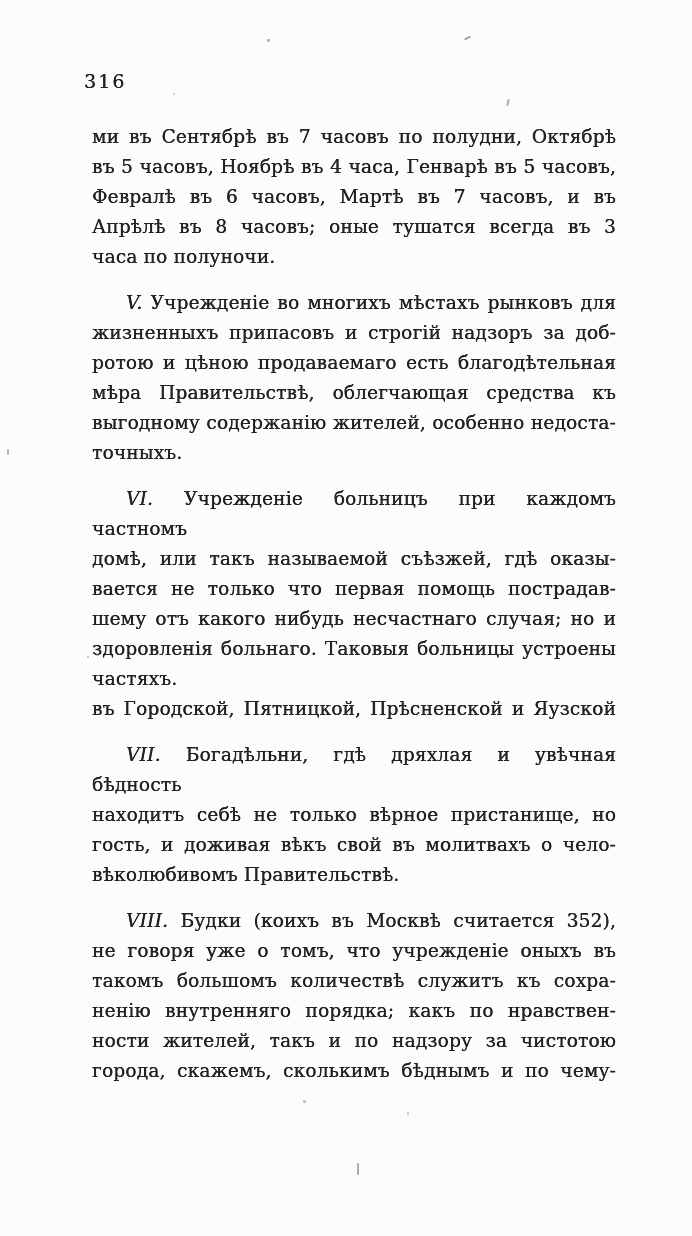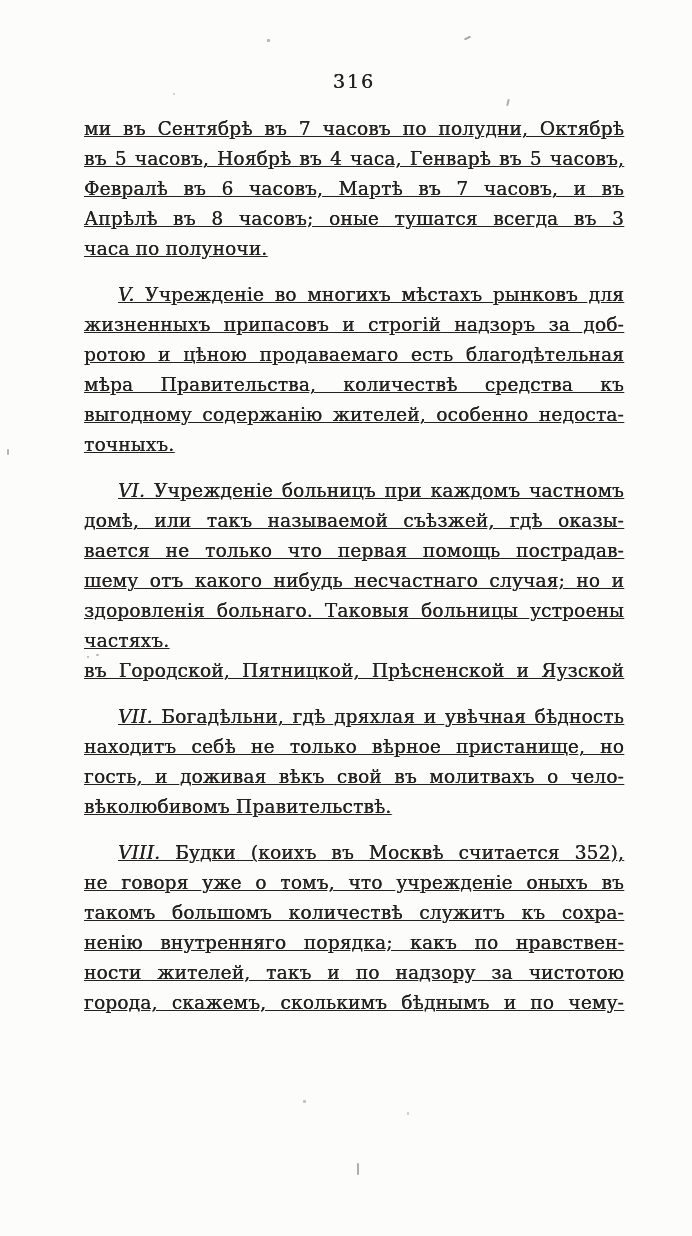--- a/index.html
+++ b/index.html
@@ -9,25 +9,25 @@
     width:692px; height:1236px;
     background:var(--paper);
     color:var(--ink);
     font-family:"DejaVu Serif","Liberation Serif",serif;
     position:relative;
     overflow:hidden;
   }
   .page { position:absolute; inset:0; }
   .folio {
     position:absolute; top:70px; left:84px; width:540px;
-    text-align:center; font-size:19px; letter-spacing:2px;
+    text-align:left; font-size:19px; letter-spacing:2px;
     text-shadow:0.3px 0 0 currentColor;
   }
   .text-block { position:absolute; top:114px; left:84px; width:540px; }
-  .para { margin:0; padding:0;text-decoration:underline; }
+  .para { margin:8px; padding:0; }
   .para + .para { margin-top:16px; }
   .line {
     display:block;
     font-size:18.5px; line-height:30px;
     letter-spacing:0.2px;
     text-align:justify; text-align-last:justify;
     text-shadow:0.3px 0 0 currentColor;
   }
   .line.end  { text-align-last:left; }
   .line.indent { text-indent:34px; }
@@ -46,21 +46,21 @@
         <span class="line">ми въ Сентябрѣ въ 7 часовъ по полудни, Октябрѣ</span>
         <span class="line">въ 5 часовъ, Ноябрѣ въ 4 часа, Генварѣ въ 5 часовъ,</span>
         <span class="line">Февралѣ въ 6 часовъ, Мартѣ въ 7 часовъ, и въ</span>
         <span class="line">Апрѣлѣ въ 8 часовъ; оные тушатся всегда въ 3</span>
         <span class="line end">часа по полуночи.</span>
       </p>
       <p class="para">
         <span class="line indent"><span class="numeral">V.</span> Учрежденіе во многихъ мѣстахъ рынковъ для</span>
         <span class="line">жизненныхъ припасовъ и строгій надзоръ за доб-</span>
         <span class="line">ротою и цѣною продаваемаго есть благодѣтельная</span>
-        <span class="line">мѣра Правительства, количествѣ средства къ</span>
+        <span class="line">мѣра Правительствѣ, облегчающая средства къ</span>
         <span class="line">выгодному содержанію жителей, особенно недоста-</span>
         <span class="line end">точныхъ.</span>
       </p>
       <p class="para">
         <span class="line indent"><span class="numeral">VI.</span> Учрежденіе больницъ при каждомъ частномъ</span>
         <span class="line">домѣ, или такъ называемой съѣзжей, гдѣ оказы-</span>
         <span class="line">вается не только что первая помощь пострадав-</span>
         <span class="line">шему отъ какого нибудь несчастнаго случая; но и</span>
         <span class="line">здоровленія больнаго. Таковыя больницы устроены</span>
         <span class="line end">частяхъ.</span>

